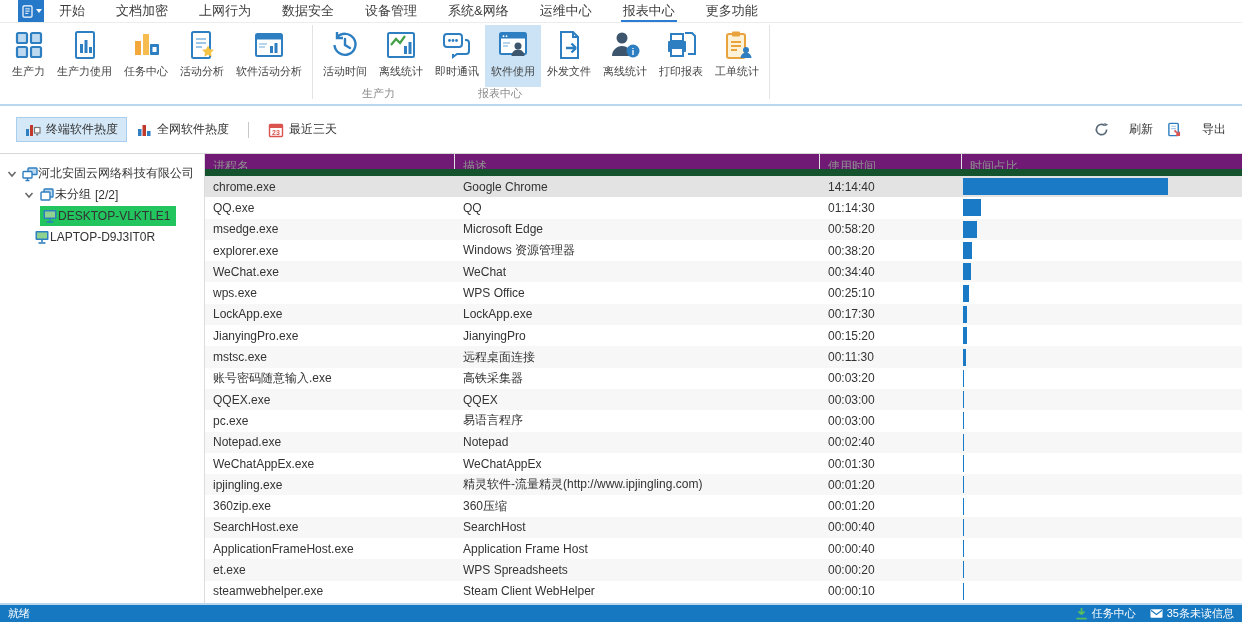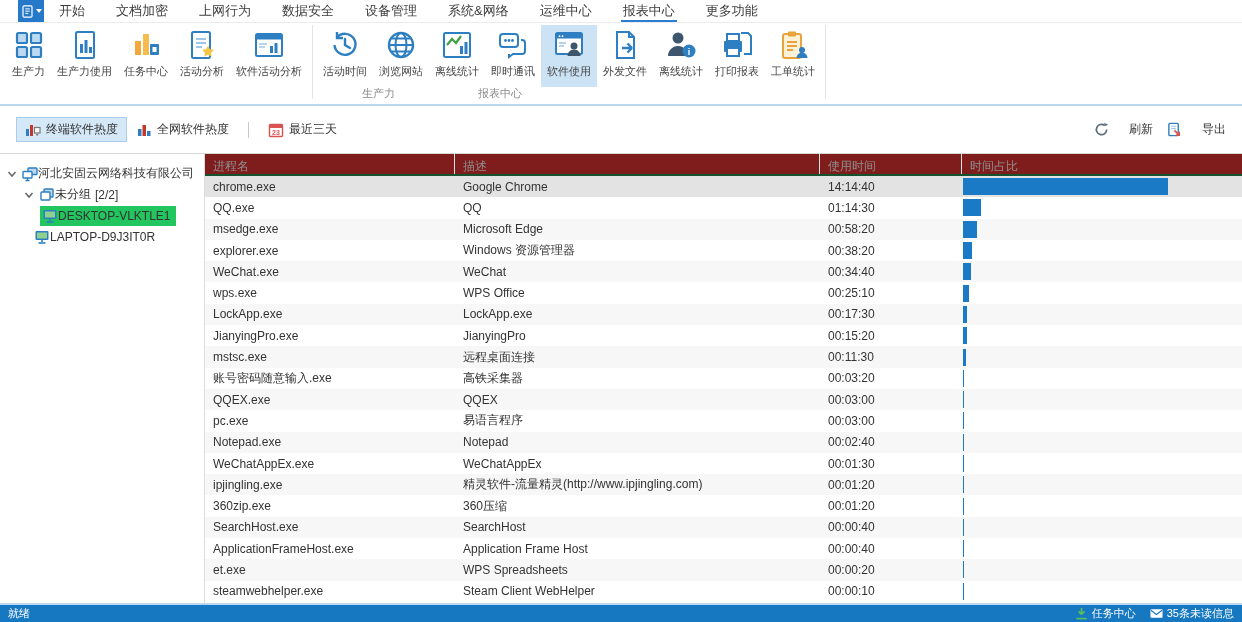--- a/index.html
+++ b/index.html
@@ -46,21 +46,21 @@
   .tnode{height:21px;display:flex;align-items:center;cursor:pointer;white-space:nowrap}
   .caret{width:12px;height:12px;margin-right:2px;flex:none}
   .caret svg{width:100%;height:100%}
   .node-inner{display:flex;align-items:center;padding:2px 5px 2px 2px}
   .tnode.selected .node-inner{background:#22c55e}
   .nicn{width:16px;height:16px;flex:none}
   .nicn svg{width:100%;height:100%}
   .ncount{margin-left:4px}
 
   .content{flex:1;display:flex;flex-direction:column;overflow:hidden}
-  .thead{display:flex;height:22px;background:#7f1d1d;border-bottom:2px solid #14532d;color:#8f8f8f}
+  .thead{display:flex;height:22px;background:#701a75;border-bottom:7px solid #14532d;color:#8f8f8f}
   .th{padding:4px 8px;border-right:1px solid #e2e2e2;white-space:nowrap;overflow:hidden;cursor:pointer}
   .th:last-child{border-right:none}
   .tbody{flex:1}
   .trow{display:flex;height:21.3px;align-items:center}
   .trow.alt{background:#f7f7f7}
   .trow.selected{background:#e3e3e3}
   .td{padding:0 8px;white-space:nowrap;overflow:hidden}
   .td.bar-cell{padding:0;display:flex;align-items:center;height:100%}
   .bar{height:17px;background:#1b7ac6;margin-left:1px}
 
@@ -146,28 +146,20 @@
       <span class="lbl">软件活动分析</span>
     </div>
     <div class="rsep"></div>
     <div class="ritem">
       <span class="icn"><svg viewBox="0 0 32 32">
           <path d="M8 8.5A10.5 10.5 0 1 1 5.5 16" fill="none" stroke="#2e7fc1" stroke-width="2.4"></path>
           <path d="M8 3v6h6" fill="none" stroke="#2e7fc1" stroke-width="2.4"></path>
           <path d="M16 10v6l5 3" fill="none" stroke="#2e7fc1" stroke-width="2.4" stroke-linecap="round"></path>
         </svg></span>
       <span class="lbl">活动时间</span>
-    </div>
-    <div class="ritem">
-      <span class="icn"><svg viewBox="0 0 32 32">
-          <circle cx="16" cy="16" r="12" fill="none" stroke="#2e7fc1" stroke-width="2.4"></circle>
-          <ellipse cx="16" cy="16" rx="5.5" ry="12" fill="none" stroke="#2e7fc1" stroke-width="2"></ellipse>
-          <path d="M4.5 16h23M6.5 9.5h19M6.5 22.5h19" stroke="#2e7fc1" stroke-width="2"></path>
-        </svg></span>
-      <span class="lbl">浏览网站</span>
     </div>
     <div class="ritem">
       <span class="icn"><svg viewBox="0 0 32 32">
           <rect x="3" y="4" width="26" height="24" rx="1.5" fill="#fff" stroke="#2e7fc1" stroke-width="2"></rect>
           <path d="M6 16l5-6 4 4 5-7" fill="none" stroke="#43a047" stroke-width="2.2"></path>
           <rect x="19" y="17" width="3" height="8" fill="#2e7fc1"></rect>
           <rect x="23.5" y="13" width="3" height="12" fill="#2e7fc1"></rect>
         </svg></span>
       <span class="lbl">离线统计</span>
     </div>

